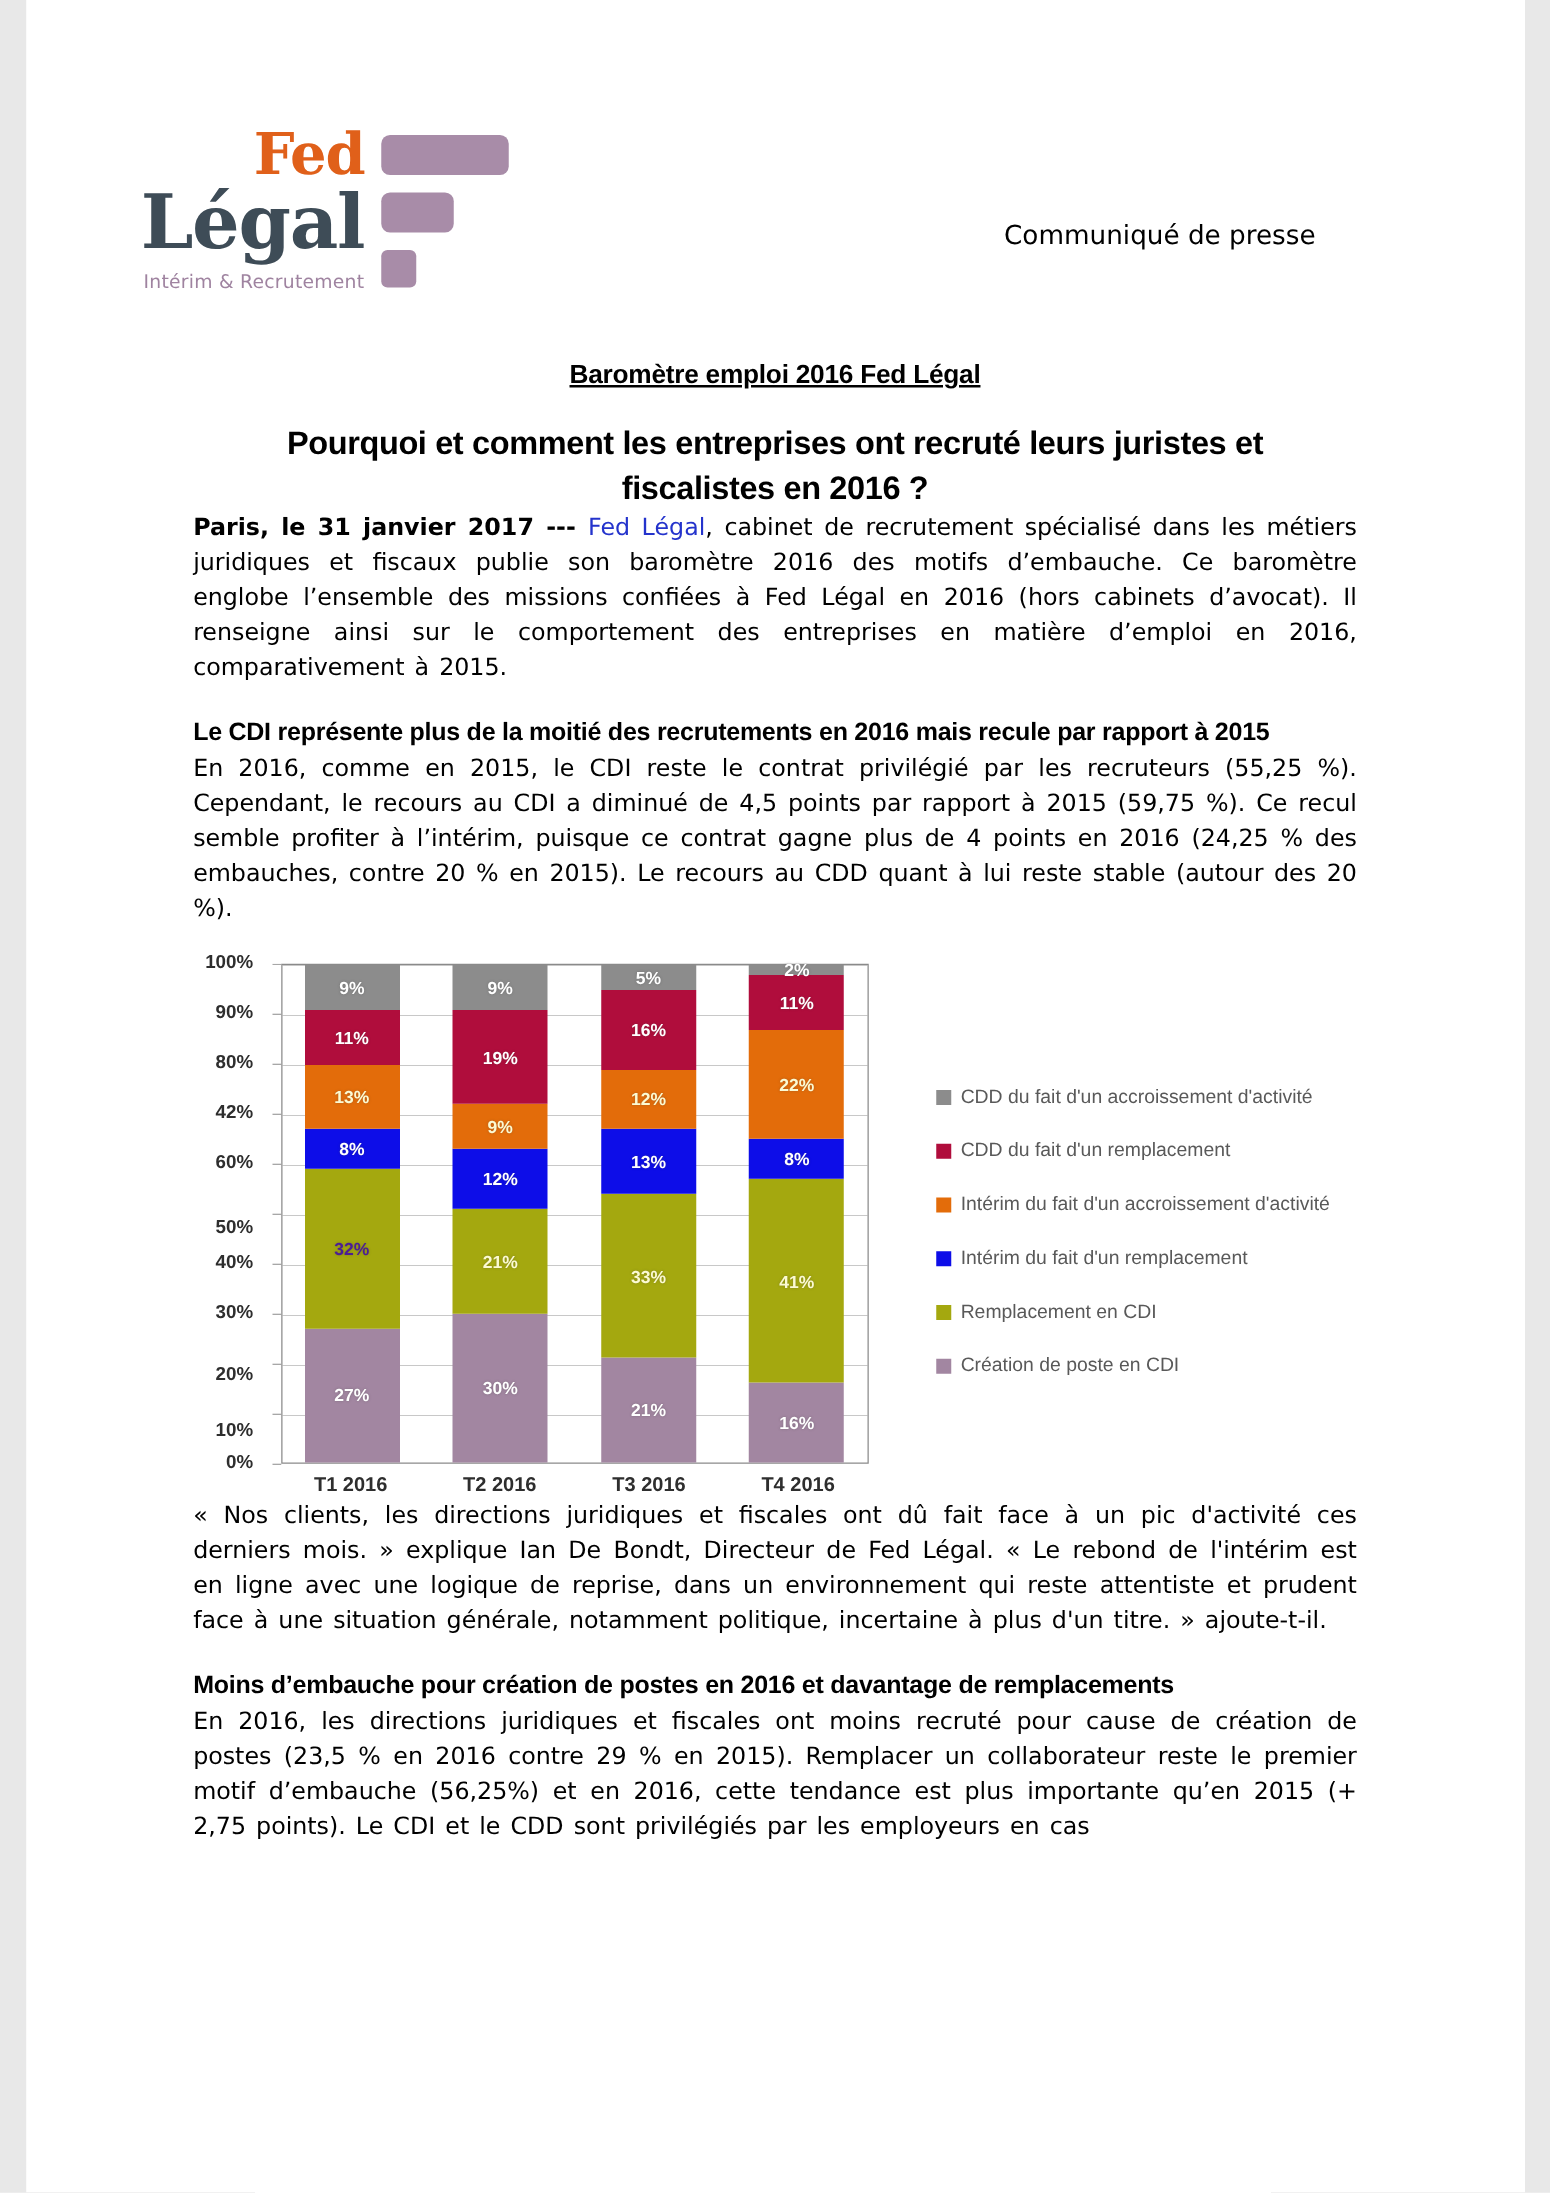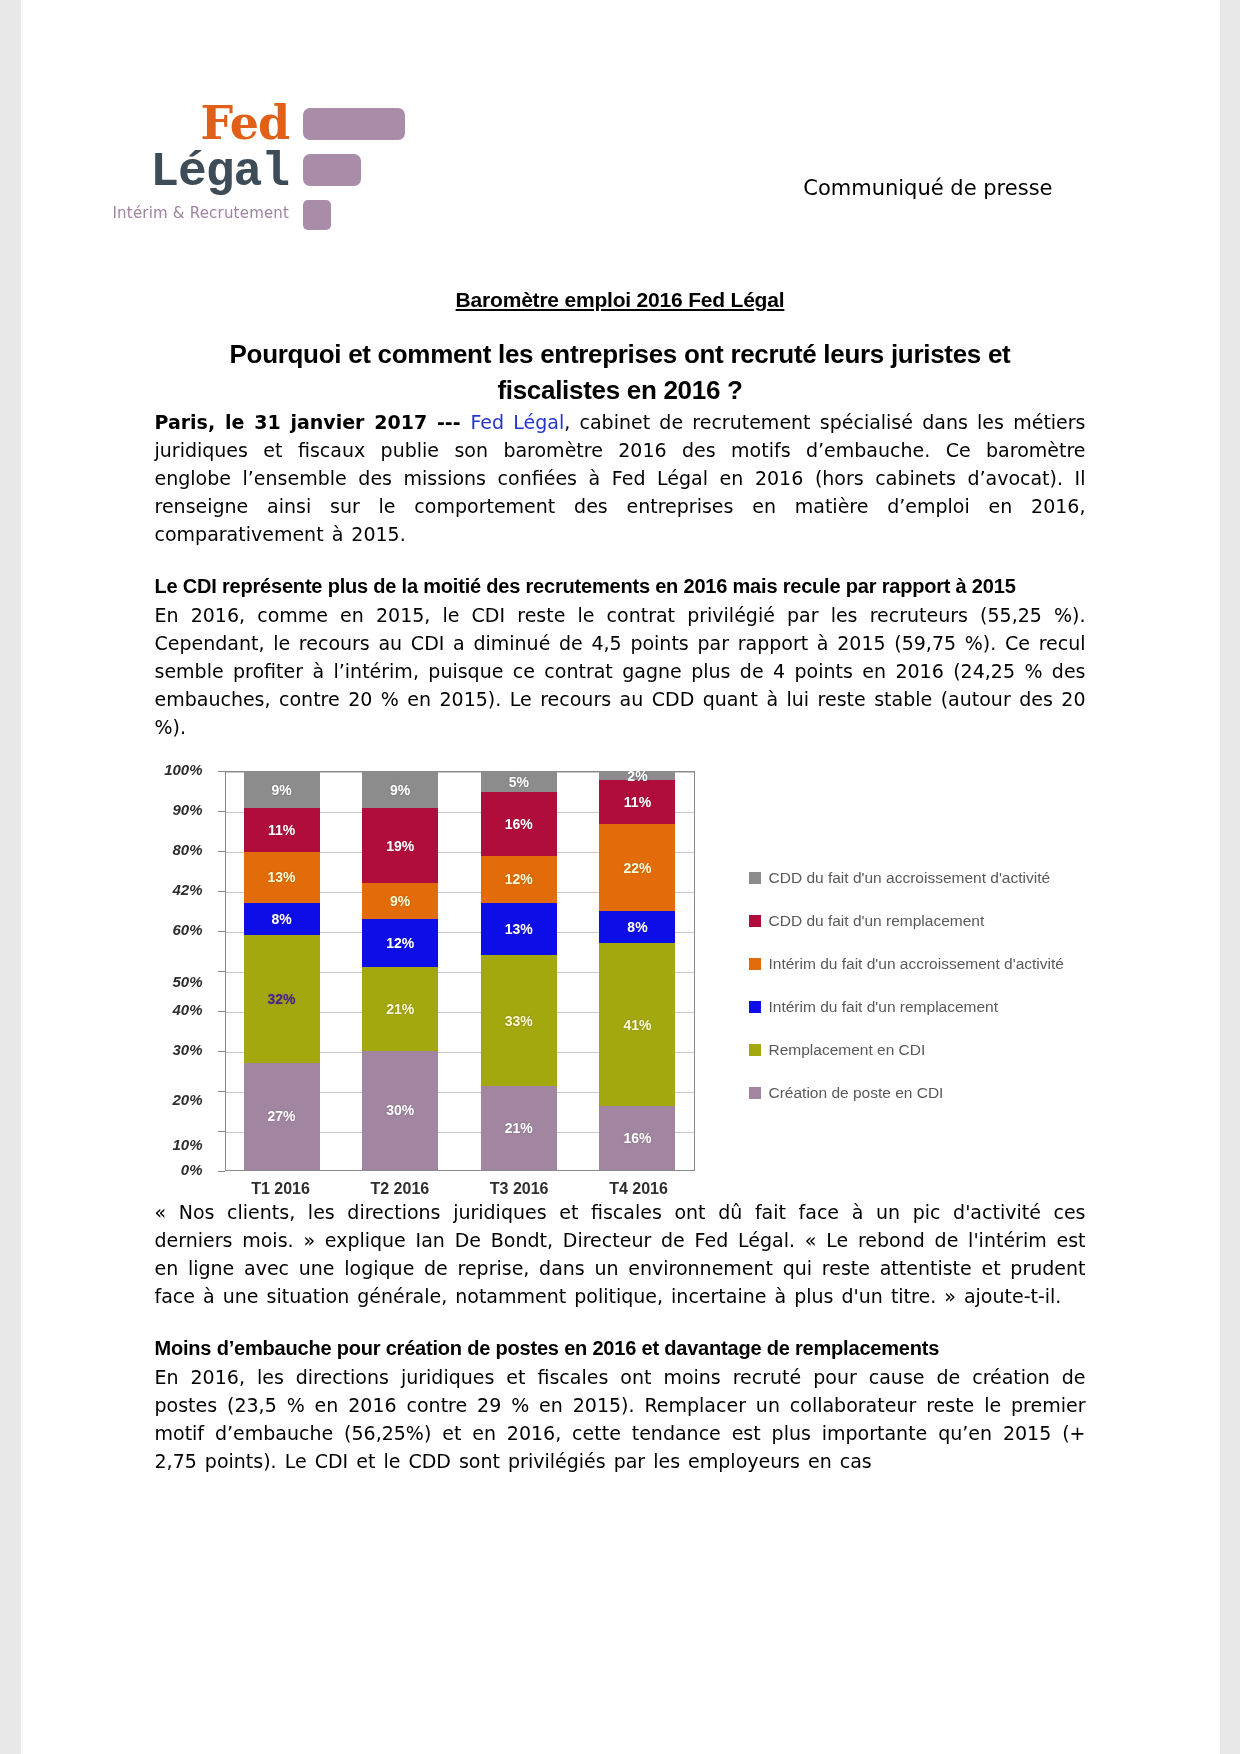--- a/index.html
+++ b/index.html
@@ -6,21 +6,21 @@
   .page {
     position:relative; width:1199px; height:1754px; margin:0 auto;
     background:#ffffff; font-family:"DejaVu Sans", sans-serif; color:#000;
     overflow:hidden;
   }
   
   .hdr { position:relative; height:240px; }
   .logo { position:absolute; left:92px; top:100px; display:flex; align-items:flex-start; }
   .logo-text { text-align:right; font-family:"DejaVu Serif", serif; font-weight:bold; line-height:1; }
   .logo-fed   { font-size:46px; letter-spacing:-1px; }
-  .logo-legal { font-size:48px; letter-spacing:-1px; margin-top:2px;font-family:Liberation Mono, monospace; }
+  .logo-legal { font-size:60px; letter-spacing:-1px; margin-top:2px; }
   .logo-tagline { font-family:"DejaVu Sans", sans-serif; font-weight:400; font-size:15px; margin-top:10px; letter-spacing:0.2px; }
   .logo-mark { margin-left:14px; margin-top:8px; display:flex; flex-direction:column; align-items:flex-start; }
   .logo-mark .m1 { width:102px; height:32px; border-radius:7px; }
   .logo-mark .m2 { width:58px;  height:32px; border-radius:7px; margin-top:14px; }
   .logo-mark .m3 { width:28px;  height:30px; border-radius:5px; margin-top:14px; }
   .press-label { position:absolute; top:176px; right:167px; font-size:21px; }
   
   main { margin:0 134px; }
   .title {
     margin:48px 0 0; text-align:center; font-family:"Liberation Sans", sans-serif;
@@ -51,21 +51,21 @@
     display:flex; justify-content:space-between; padding:0 18px;
   }
   .tick-strip {
     position:absolute; left:-7px; top:0; width:7px; height:401px;
     background-image:linear-gradient(to bottom, #8a8a8a 1px, transparent 1px);
     background-size:7px 40px;
   }
   .y-axis { position:absolute; left:-70px; top:0; width:58px; height:400px; }
   .y-label {
     position:absolute; right:10px; width:52px; text-align:right;
-    font-size:15px; font-weight:700; color:#2e2e2e; font-family:"Liberation Sans", sans-serif;font-style:italic;
+    font-size:15px; font-weight:700; color:#2e2e2e; font-family:"Liberation Sans", sans-serif;
   }
   .bar { width:76px; height:100%; display:flex; flex-direction:column-reverse; }
   .seg { position:relative; width:100%; }
   .seg-label {
     position:absolute; left:0; right:0; top:50%; transform:translateY(-50%);
     text-align:center; font-size:14px; font-weight:700;
     font-family:"Liberation Sans", sans-serif; text-shadow:0 0 2px rgba(60,60,60,.35);
     white-space:nowrap;
   }
   .x-axis { display:flex; justify-content:space-between; padding:0 18px; width:470px; box-sizing:border-box; margin-top:9px; }

